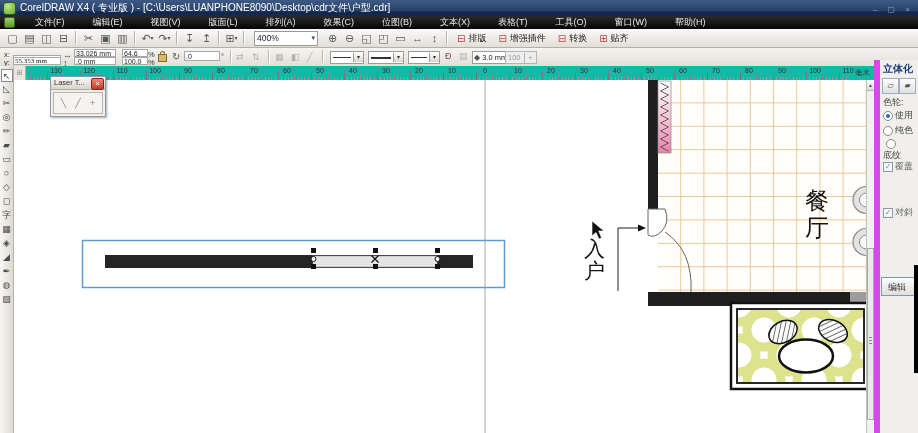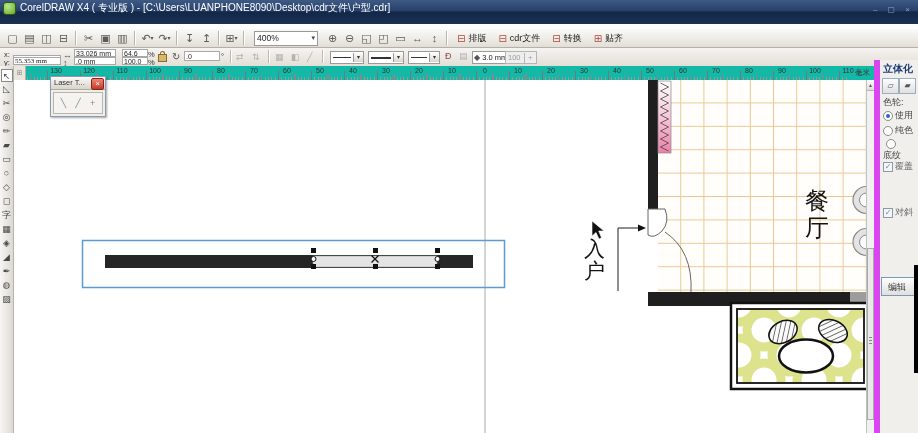--- a/index.html
+++ b/index.html
@@ -112,20 +112,35 @@
 <body>
 
 <div id="app">
 
   <div class="titlebar">
     <span class="app-icon"></span>
     <span class="title-text">CorelDRAW X4 ( 专业版 ) - [C:\Users\LUANPHONE8090\Desktop\cdr文件\户型.cdr]</span>
     <span class="win-controls">‒ ▢ ×</span>
   </div>
 
+  <div class="menubar">
+    <span class="doc-icon"></span>
+    <span class="menu-item">文件(F)</span>
+      <span class="menu-item">编辑(E)</span>
+      <span class="menu-item">视图(V)</span>
+      <span class="menu-item">版面(L)</span>
+      <span class="menu-item">排列(A)</span>
+      <span class="menu-item">效果(C)</span>
+      <span class="menu-item">位图(B)</span>
+      <span class="menu-item">文本(X)</span>
+      <span class="menu-item">表格(T)</span>
+      <span class="menu-item">工具(O)</span>
+      <span class="menu-item">窗口(W)</span>
+      <span class="menu-item">帮助(H)</span>
+  </div>
 
   <div class="toolbar">
     <span class="tb-icon">▢</span>
       <span class="tb-icon">▤</span>
       <span class="tb-icon">◫</span>
       <span class="tb-icon">⊟</span>
       <span class="tb-icon tb-sep2"></span>
       <span class="tb-icon">✂</span>
       <span class="tb-icon">▣</span>
       <span class="tb-icon">▥</span>
@@ -149,21 +164,21 @@
       <span class="tb-icon">▭</span>
       <span class="tb-icon">↔</span>
       <span class="tb-icon">↕</span>
     <span class="tb-sep2"></span>
     <span class="plugin-btn">
         <span class="pb-icon">⊟</span>
         <span>排版</span>
       </span>
       <span class="plugin-btn">
         <span class="pb-icon">⊟</span>
-        <span>cdr文件</span>
+        <span>增强插件</span>
       </span>
       <span class="plugin-btn">
         <span class="pb-icon">⊟</span>
         <span>转换</span>
       </span>
       <span class="plugin-btn">
         <span class="pb-icon">⊞</span>
         <span>贴齐</span>
       </span>
   </div>

